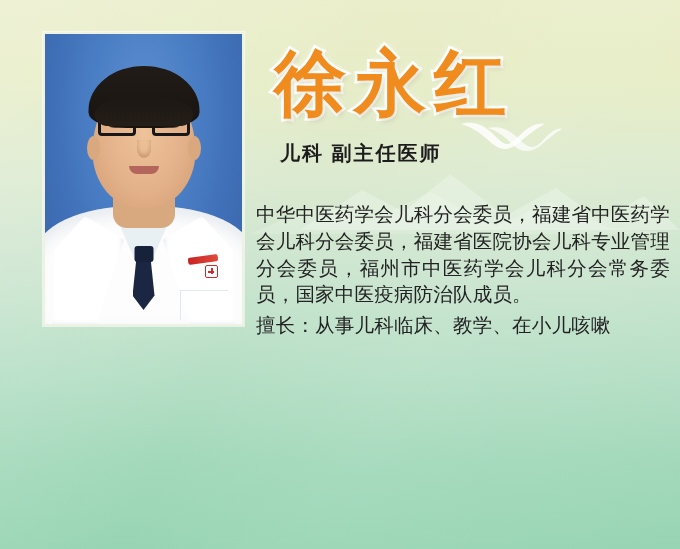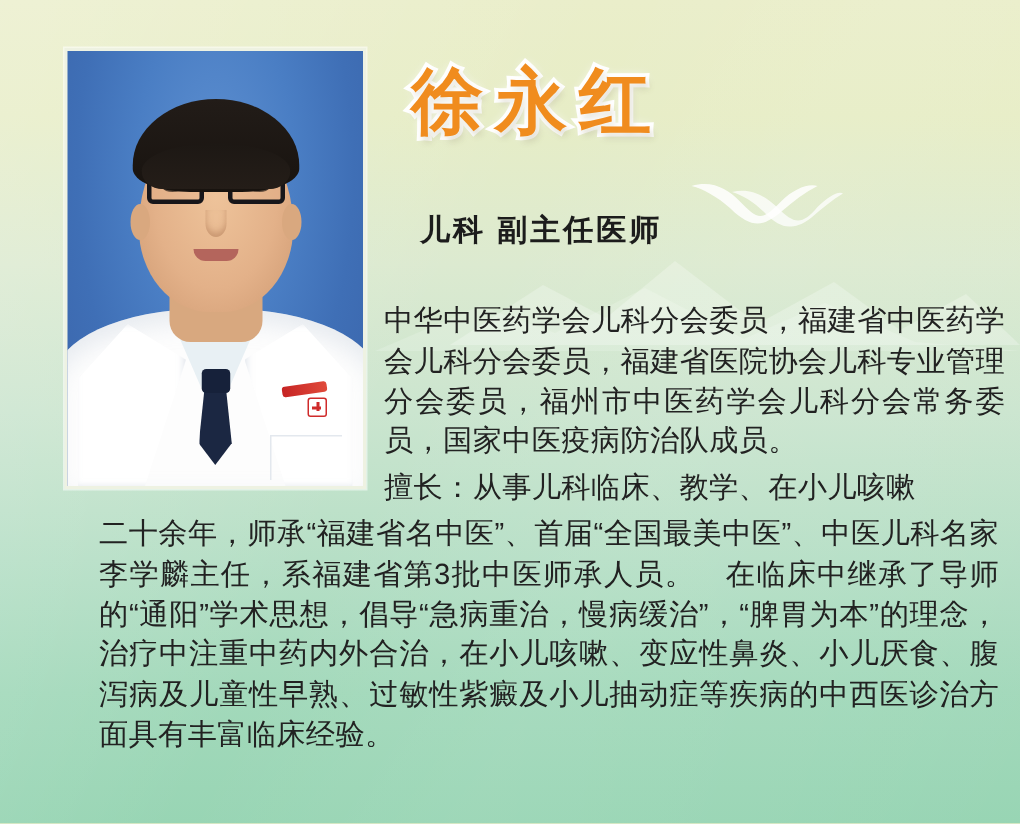--- a/index.html
+++ b/index.html
@@ -179,21 +179,21 @@
     position:absolute; left:50%; margin-left:-15px; bottom:150px;
     width:30px; height:8px; background:#b4655c; border-radius:0 0 16px 16px;
   }
 
   
   #name {
     position:absolute;
     left:274px; top:36px;
     font-family:Liberation Sans, sans-serif;
     font-weight:bold;
-    font-size:48px;
+    font-size:72px;
     letter-spacing:8px;
     color:#f08c1e;
     -webkit-text-stroke:5px #ffffff;
     paint-order:stroke fill;
     text-shadow:
        0 0 7px rgba(255,255,255,.95),
        2px 3px 4px rgba(120,110,60,.28);
   }
   #title {
     position:absolute;
@@ -288,17 +288,16 @@
     </div>
   </div>
 
   <div id="name">徐永红</div>
 
   <div id="title">儿科  副主任医师</div>
 
   <div id="bio">
     <p class="indent-right">中华中医药学会儿科分会委员，福建省中医药学会儿科分会委员，福建省医院协会儿科专业管理分会委员，福州市中医药学会儿科分会常务委员，国家中医疫病防治队成员。</p>
     <p class="indent-right">擅长：从事儿科临床、教学、在小儿咳嗽</p>
-    <p>二十余年，师承“福建省名中医”、首届“全国最美中医”、中医儿科名家李学麟主任，系福建省第3批中医师承人员。　在临床中继承了导师的“通阳”学术思想，倡导“急病重治，慢病缓治”，“脾胃为本”的理念，治疗中注重中药内外合治，在小儿咳嗽、变应性鼻炎、小儿厌食、腹泻病及儿童性早熟、过敏性紫癜及小儿抽动症等疾病的中西医诊治方面具有丰富临床经验。</p>
   </div>
 
 
 </div>
 
 </body></html>

